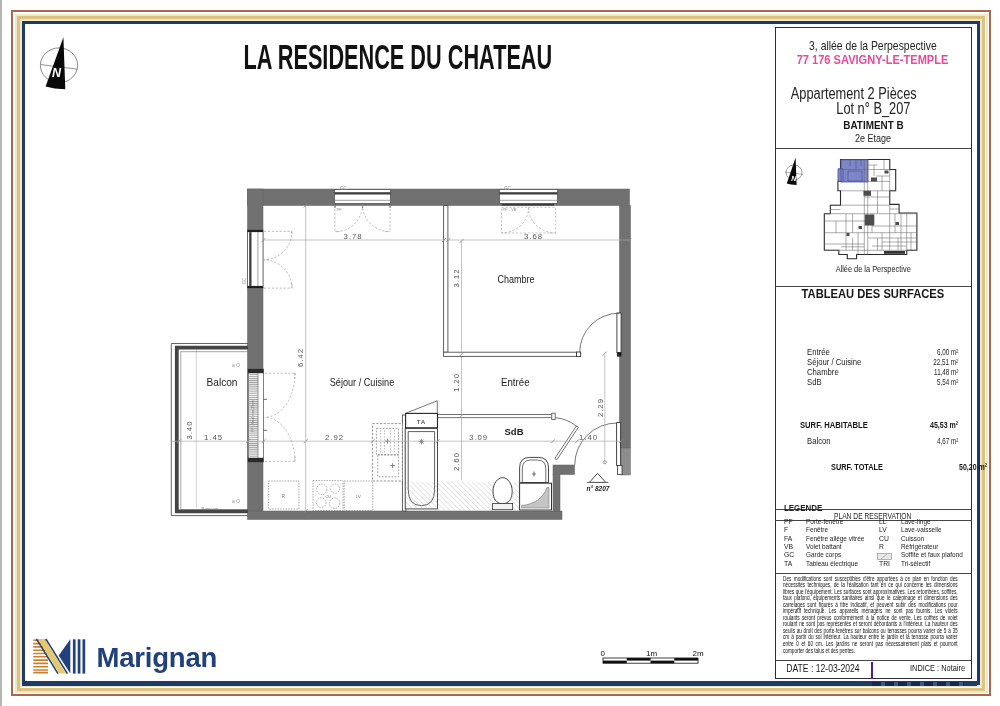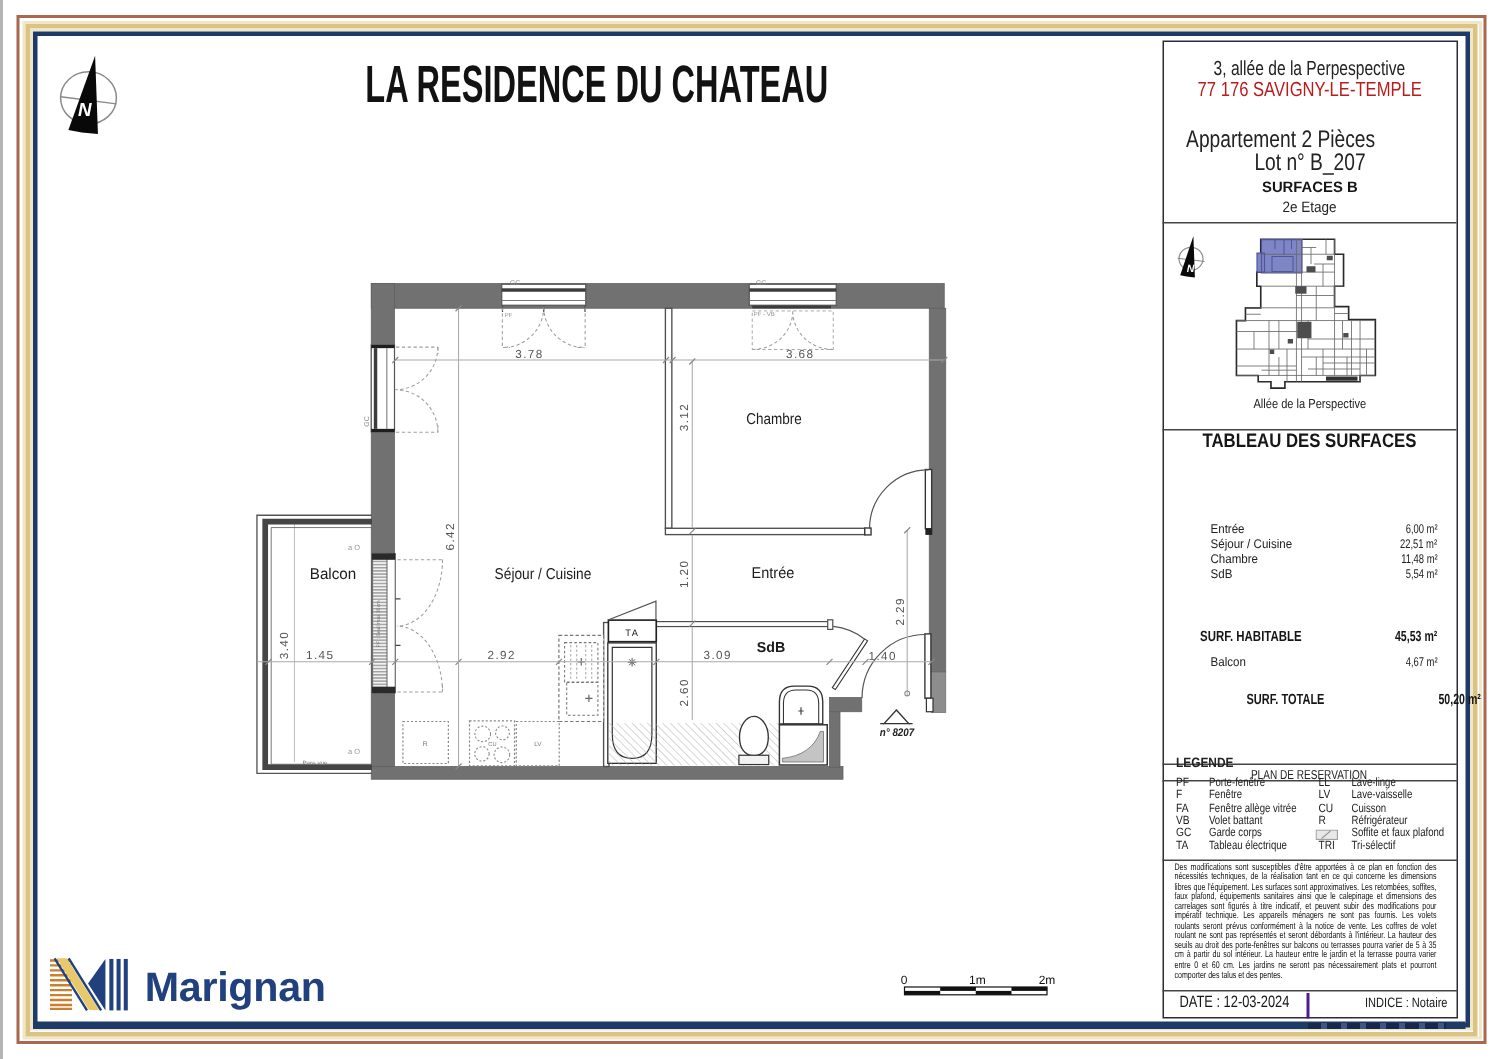--- a/index.html
+++ b/index.html
@@ -31,27 +31,27 @@
   <ellipse cx="21" cy="35.3" rx="18.6" ry="17.4" fill="none" stroke="#8a8a8a" stroke-width="1"></ellipse>
   <path d="M2.4,34.5 L39.6,39.2" stroke="#8a8a8a" stroke-width="0.9" fill="none"></path>
   <path d="M25.4,7.2 L27.3,59.3 L16.6,58.4 L7.6,56.6 Z" fill="#090909"></path>
   <text x="14" y="47" font-size="12.5" font-weight="bold" fill="#ffffff" font-style="italic">N</text>
 </svg>
 
 <div class="abs" style="left:774.5px;top:27px;width:197px;height:651.5px;border:1.1px solid #2c2c38;box-sizing:border-box;background:#fff;"></div>
 
 <div class="abs" style="left:775px;top:38px;width:196px;text-align:center;font-size:13.5px;font-weight:normal;color:#222;"><span class="cx" style="transform:scaleX(0.77);">3, allée de la Perpespective</span></div>
 
-<div class="abs" style="left:775px;top:51.5px;width:196px;text-align:center;font-size:13.5px;font-weight:normal;color:#b91c1c;"><span class="cx" style="transform:scaleX(0.82);">77 176 SAVIGNY-LE-TEMPLE</span></div>
+<div class="abs" style="left:775px;top:51.5px;width:196px;text-align:center;font-size:13.5px;font-weight:bold;color:#ec4899;"><span class="cx" style="transform:scaleX(0.82);">77 176 SAVIGNY-LE-TEMPLE</span></div>
 
 <div class="abs" style="left:775px;top:85px;width:196px;text-align:left;font-size:16px;color:#222;"><span class="cx" style="transform:scaleX(0.8);">Appartement 2 Pièces</span></div>
 
 <div class="abs" style="left:775px;top:100px;width:196px;text-align:center;font-size:16px;color:#222;"><span class="cx" style="transform:scaleX(0.8);">Lot n° B_207</span></div>
 
-<div class="abs" style="left:775px;top:119.5px;width:196px;text-align:center;font-size:10px;font-weight:bold;color:#161616;"><span class="cx" style="transform:scaleX(0.99);">SURFACES B</span></div>
+<div class="abs" style="left:775px;top:119.5px;width:196px;text-align:center;font-size:10px;font-weight:bold;color:#161616;"><span class="cx" style="transform:scaleX(0.99);">BATIMENT B</span></div>
 
 <div class="abs" style="left:775px;top:133px;width:196px;text-align:center;font-size:10px;color:#222;"><span class="cx" style="transform:scaleX(0.9);">2e Etage</span></div>
 
 <div class="abs" style="left:775px;top:147.5px;width:196px;height:1px;background:#444;"></div>
 
 <svg class="abs" style="left:783px;top:154px;" width="24" height="34" viewBox="0 0 24 34">
   <ellipse cx="11" cy="18.5" rx="8" ry="7.6" fill="none" stroke="#8a8a8a" stroke-width="0.8"></ellipse>
   <path d="M2,18.2 L20,20.4" stroke="#8a8a8a" stroke-width="0.7" fill="none"></path>
   <path d="M12.6,3.4 L13.6,31 L8,30.4 L3.8,29.5 Z" fill="#090909"></path>
   <text x="8.2" y="27" font-size="7" font-weight="bold" fill="#ffffff" font-style="italic">N</text>

